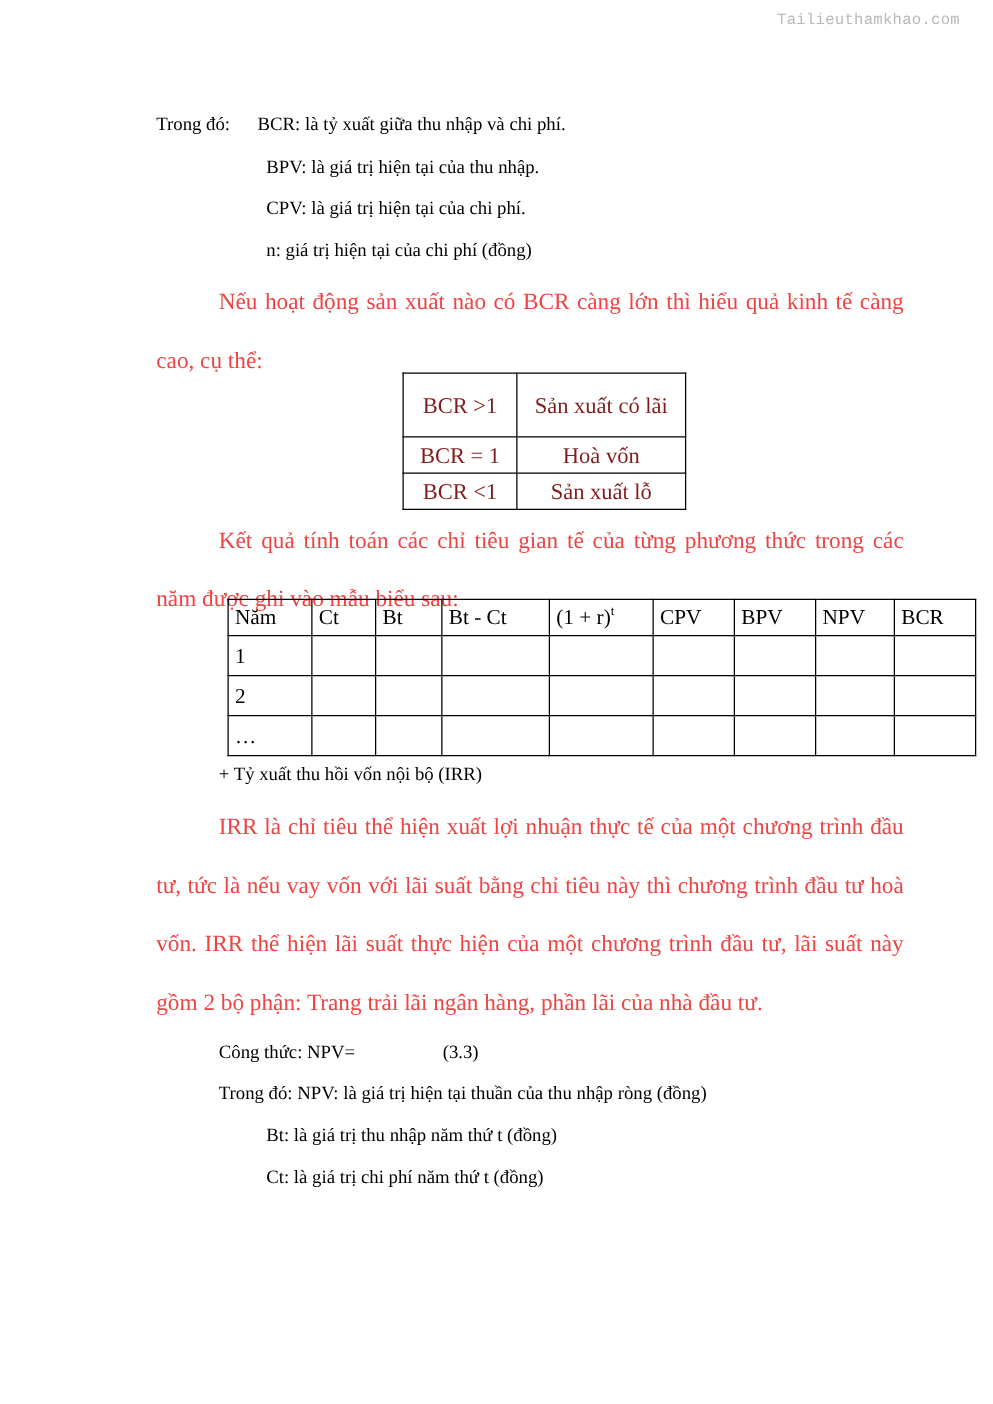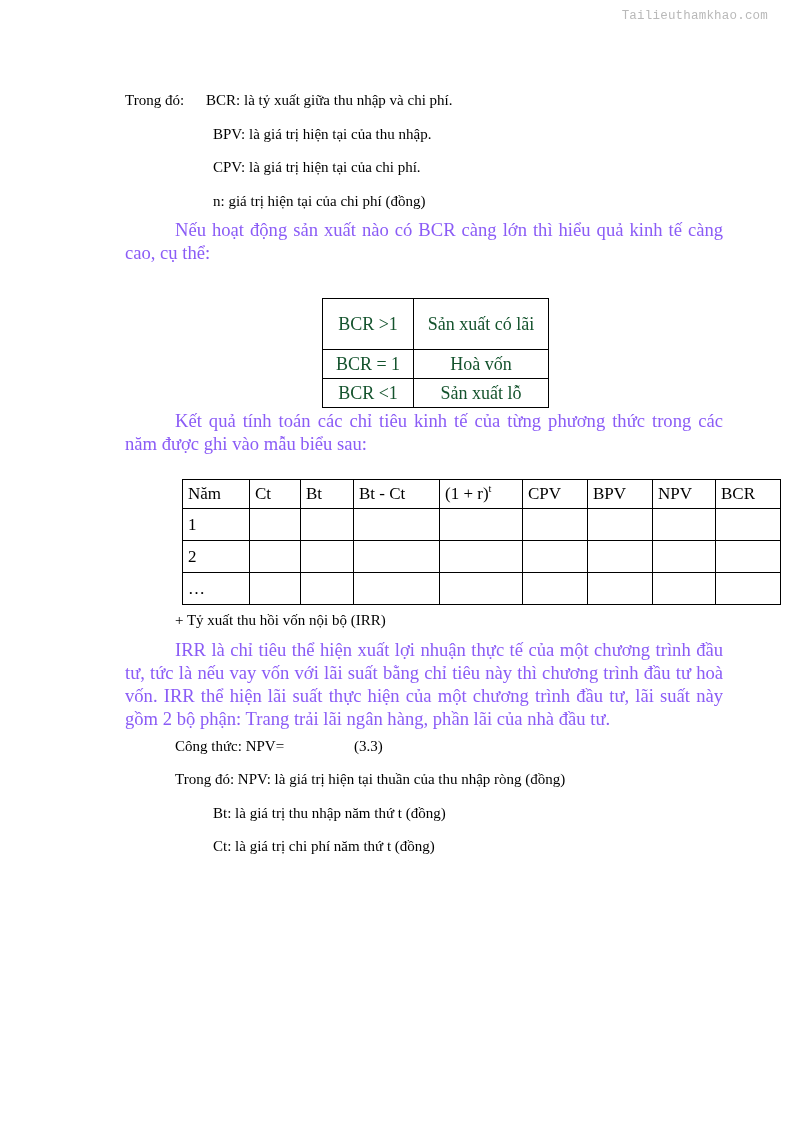--- a/index.html
+++ b/index.html
@@ -47,24 +47,24 @@
     margin: 0;
     font-size: 15px;
     line-height: 33.6px;
     color: #000;
     white-space: nowrap;
   }
 
   p.para {
     margin: 0;
     font-size: 18.6px;
-    line-height: 23px;
+    line-height: 47px;
     text-align: justify;
     text-justify: inter-word;
-    color: #8b5cf6;
+    color: #ef4444;
   }   
   .ind-2 { padding-left: 88px; }   
   .ind-first { text-indent: 50px; }
 
   .tab-gap { display: inline-block; width: 22px; }
   .tab-gap-lg { display: inline-block; width: 70px; }
 
   sup.exp {
     font-size: 0.62em;
     vertical-align: super;
@@ -83,21 +83,21 @@
     table-layout: fixed;
     width: 208px;
   }
   table.bcr td {
     border: 1.6px solid #000;
     font-size: 18px;
     line-height: 26px;
     text-align: center;
     padding: 1px 4px;
     vertical-align: middle;
-    color: #14532d;
+    color: #7f1d1d;
   }
   table.bcr td.c1 { width: 82px; }
   table.bcr td.c2 { width: 126px; }
   table.bcr tr.tall td { height: 48px; }
   table.bcr tr.short td { height: 26px; }
 
   
   .data-table-wrap {
     position: absolute;
     left: 182px;
@@ -164,21 +164,21 @@
         </tr>
         <tr class="short">
           <td class="c1">BCR &lt;1</td>
           <td class="c2">Sản xuất lỗ</td>
         </tr>
       </tbody>
     </table>
   </div>
 
   <div class="body-area" style="top:409px;">
-    <p class="para ind-first">Kết quả tính toán các chỉ tiêu kinh tế của từng phương thức trong các năm được ghi vào mẫu biểu sau:</p>
+    <p class="para ind-first">Kết quả tính toán các chỉ tiêu gian tế của từng phương thức trong các năm được ghi vào mẫu biểu sau:</p>
   </div>
 
   <div class="data-table-wrap">
     <table class="data">
       <thead>
         <tr>
           <th class="col-nam">Năm</th>
           <th class="col-ct">Ct</th>
           <th class="col-bt">Bt</th>
           <th class="col-btct">Bt - Ct</th>

